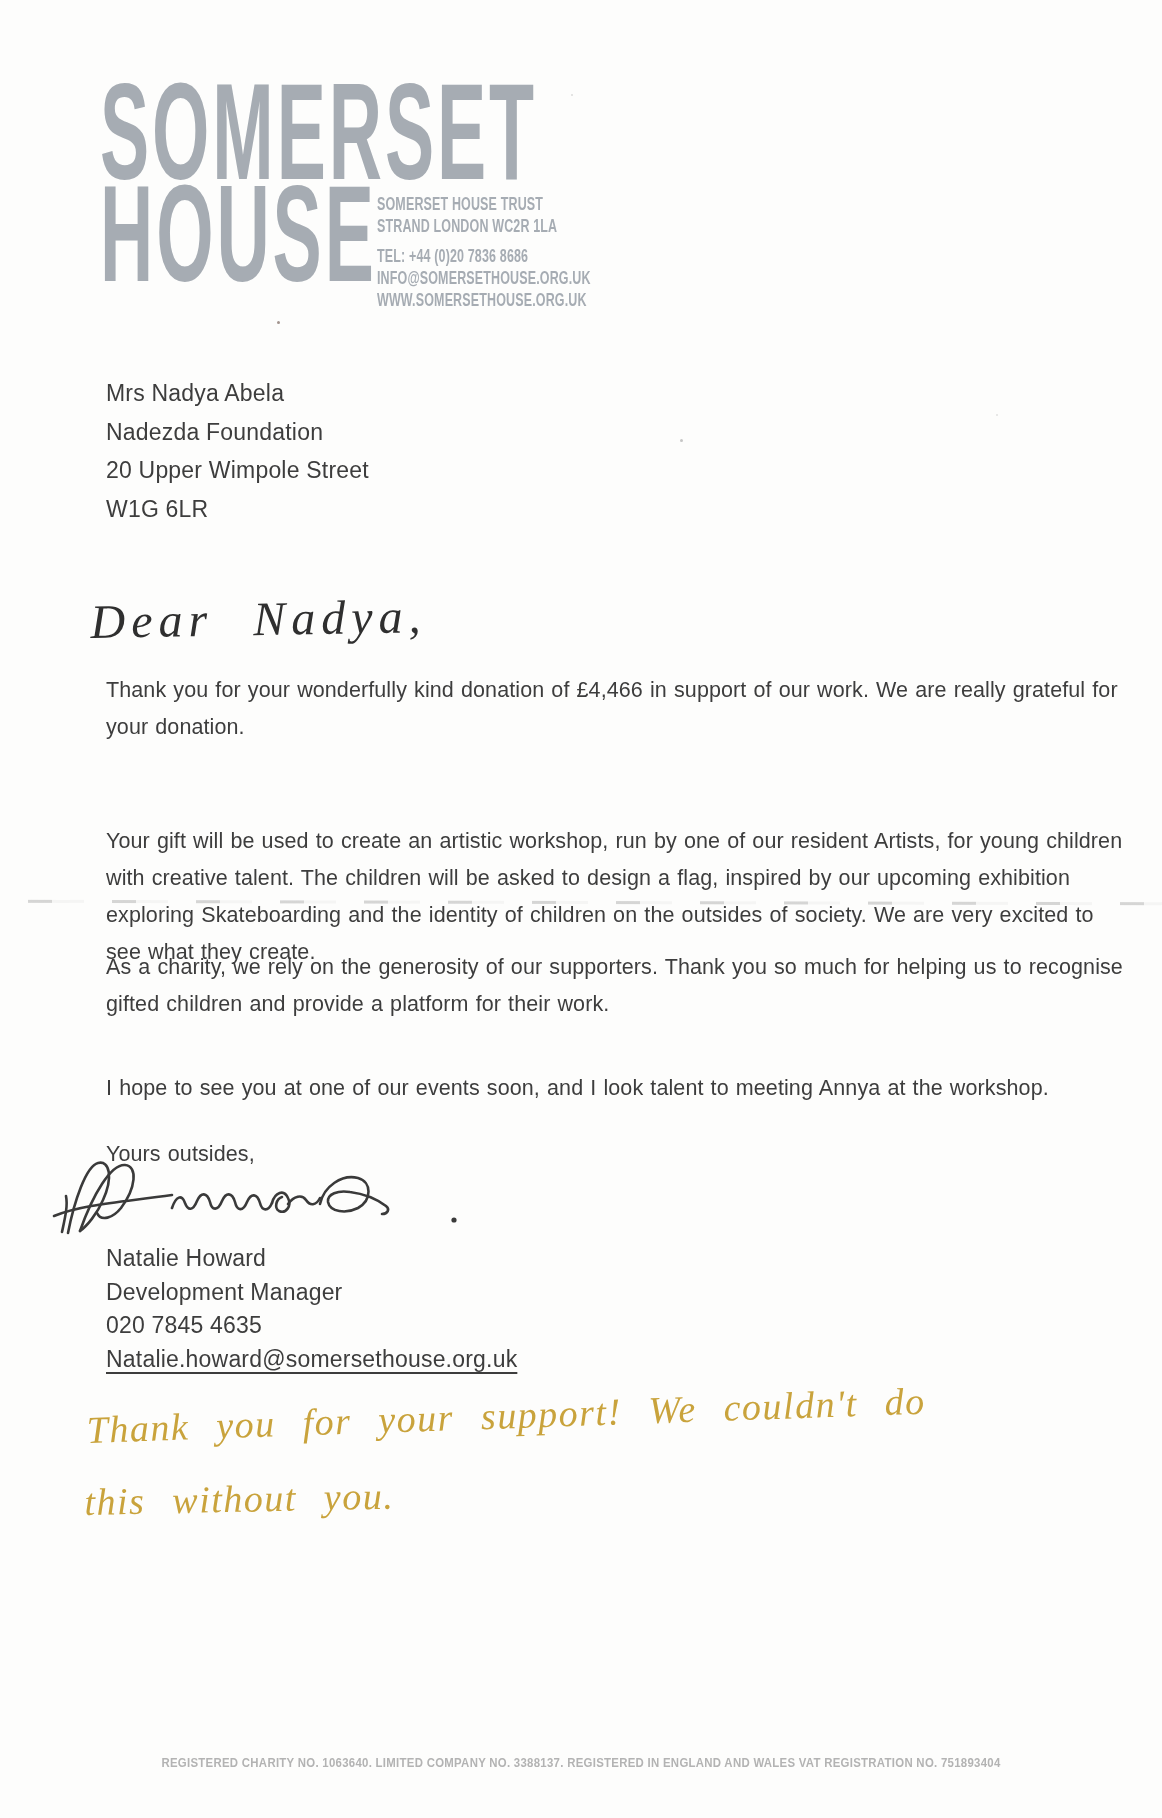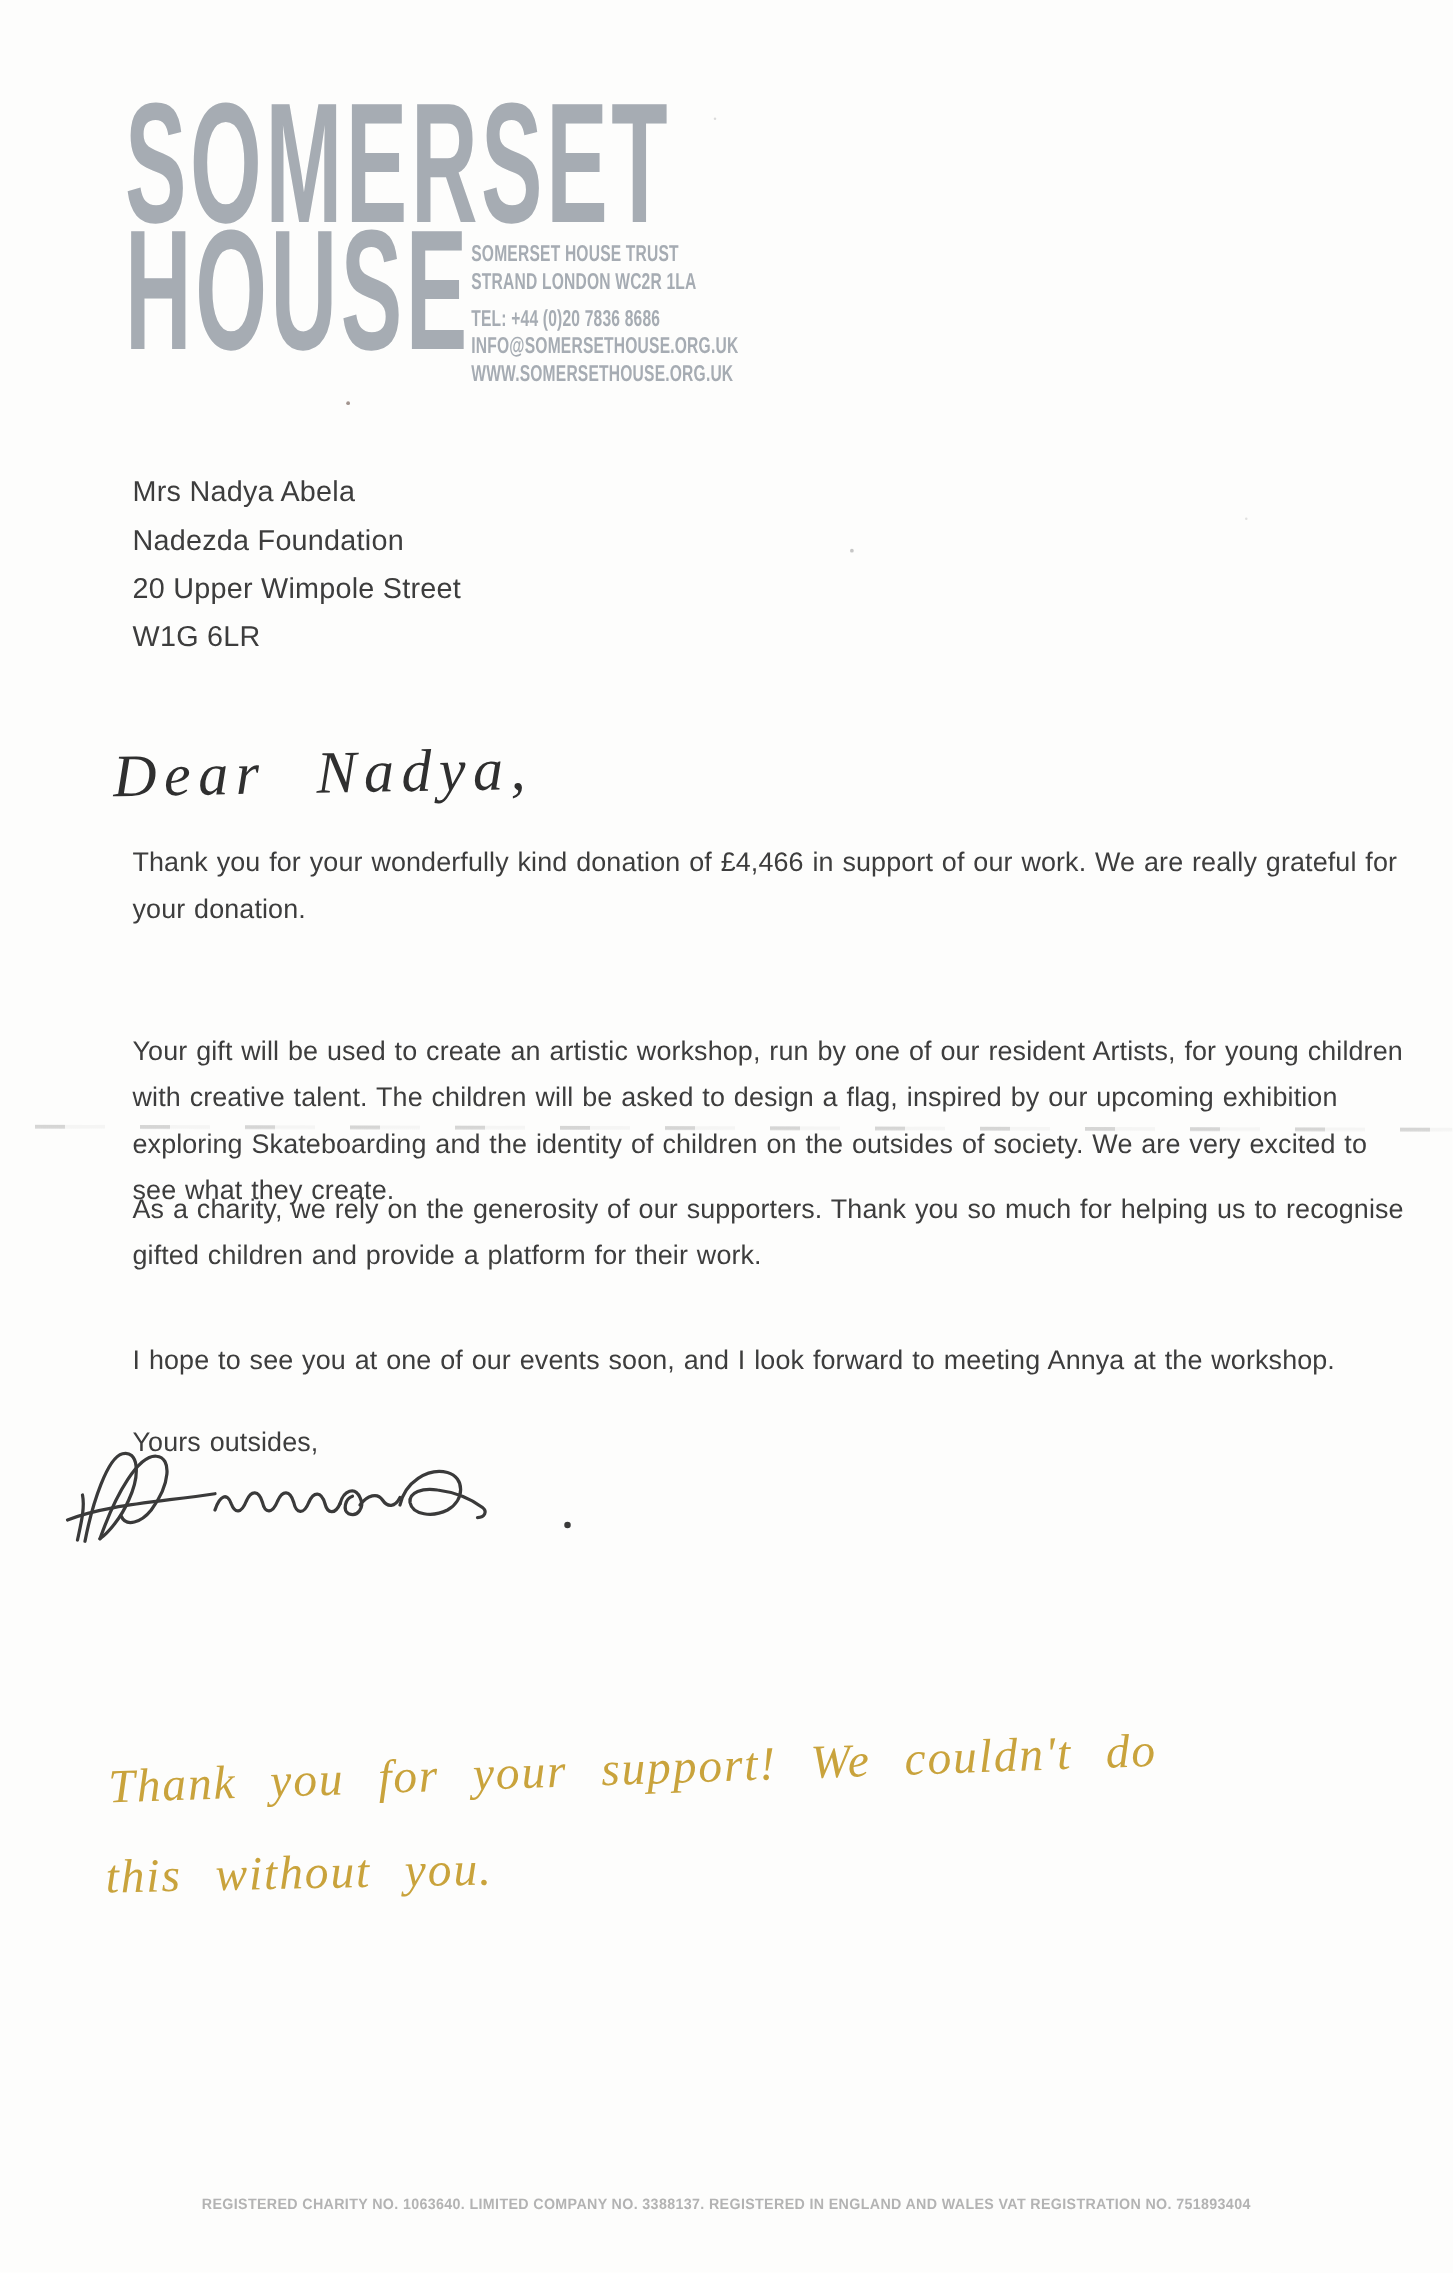--- a/index.html
+++ b/index.html
@@ -112,37 +112,43 @@
     <div>Nadezda Foundation</div>
     <div>20 Upper Wimpole Street</div>
     <div>W1G 6LR</div>
   </div>
 
   <div class="greeting handwritten">Dear Nadya,</div>
 
   <p class="para p1 typed">Thank you for your wonderfully kind donation of £4,466 in support of our work. We are really grateful for your donation.</p>
   <p class="para p2 typed">Your gift will be used to create an artistic workshop, run by one of our resident Artists, for young children with creative talent. The children will be asked to design a flag, inspired by our upcoming exhibition exploring Skateboarding and the identity of children on the outsides of society. We are very excited to see what they create.</p>
   <p class="para p3 typed">As a charity, we rely on the generosity of our supporters. Thank you so much for helping us to recognise gifted children and provide a platform for their work.</p>
-  <p class="para p4 typed">I hope to see you at one of our events soon, and I look forward to meeting Annya at the workshop.</p>
+  <p class="para p4 typed">I hope to see you at one of our events soon, and I look talent to meeting Annya at the workshop.</p>
   <p class="para closing typed">Yours outsides,</p>
 
   <svg class="sig-svg" width="430" height="100" viewBox="0 0 430 100">
     <g fill="none" stroke="#3a3a3a" stroke-width="2.6" stroke-linecap="round" stroke-linejoin="round">
       <path d="M10,76 C13,62 16,50 14,40"></path>
       <path d="M16,77 C22,46 34,10 46,7 C58,4 61,22 51,44 C45,58 35,70 28,75"></path>
       <path d="M28,75 C41,38 59,8 73,9 C86,10 84,32 69,52 C61,62 49,66 45,57"></path>
       <path d="M2,60 C32,48 72,46 120,39"></path>
       <path d="M120,52 C124,40 130,38 133,47 C136,55 141,55 145,45 C149,36 155,36 158,46 C160,55 166,55 170,45 C174,36 180,36 183,46 C185,55 191,56 195,46 C199,37 205,37 208,47 C210,55 216,56 220,47"></path>
       <path d="M220,47 C223,36 232,33 236,42 C240,50 234,58 227,55 C222,52 224,43 230,41"></path>
       <path d="M236,48 C242,40 250,38 254,44 C258,50 264,50 268,42"></path>
       <path d="M268,48 C272,30 290,18 306,22 C320,26 320,44 306,52 C294,58 278,56 276,46 C275,38 286,34 298,36 C314,38 326,44 334,50 C338,53 336,58 330,58"></path>
       <circle cx="402" cy="64" r="2.6" fill="#3a3a3a" stroke="none"></circle>
     </g>
   </svg>
 
+  <div class="signer typed">
+    <div>Natalie Howard</div>
+    <div>Development Manager</div>
+    <div>020 7845 4635</div>
+    <div class="email">Natalie.howard@somersethouse.org.uk</div>
+  </div>
 
   <div class="note-line note1 handwritten">Thank you for your support! We couldn't do</div>
   <div class="note-line note2 handwritten">this without you.</div>
 
   <div class="crease"></div>
   <div class="speck" style="left:680px; top:439px; width:3px; height:3px; opacity:.5;"></div>
   <div class="speck" style="left:996px; top:414px; width:2px; height:2px; opacity:.25;"></div>
   <div class="speck" style="left:277px; top:321px; width:3px; height:3px; background:#7a6660; opacity:.7;"></div>
   <div class="speck" style="left:571px; top:94px; width:2px; height:2px; opacity:.3;"></div>
 

